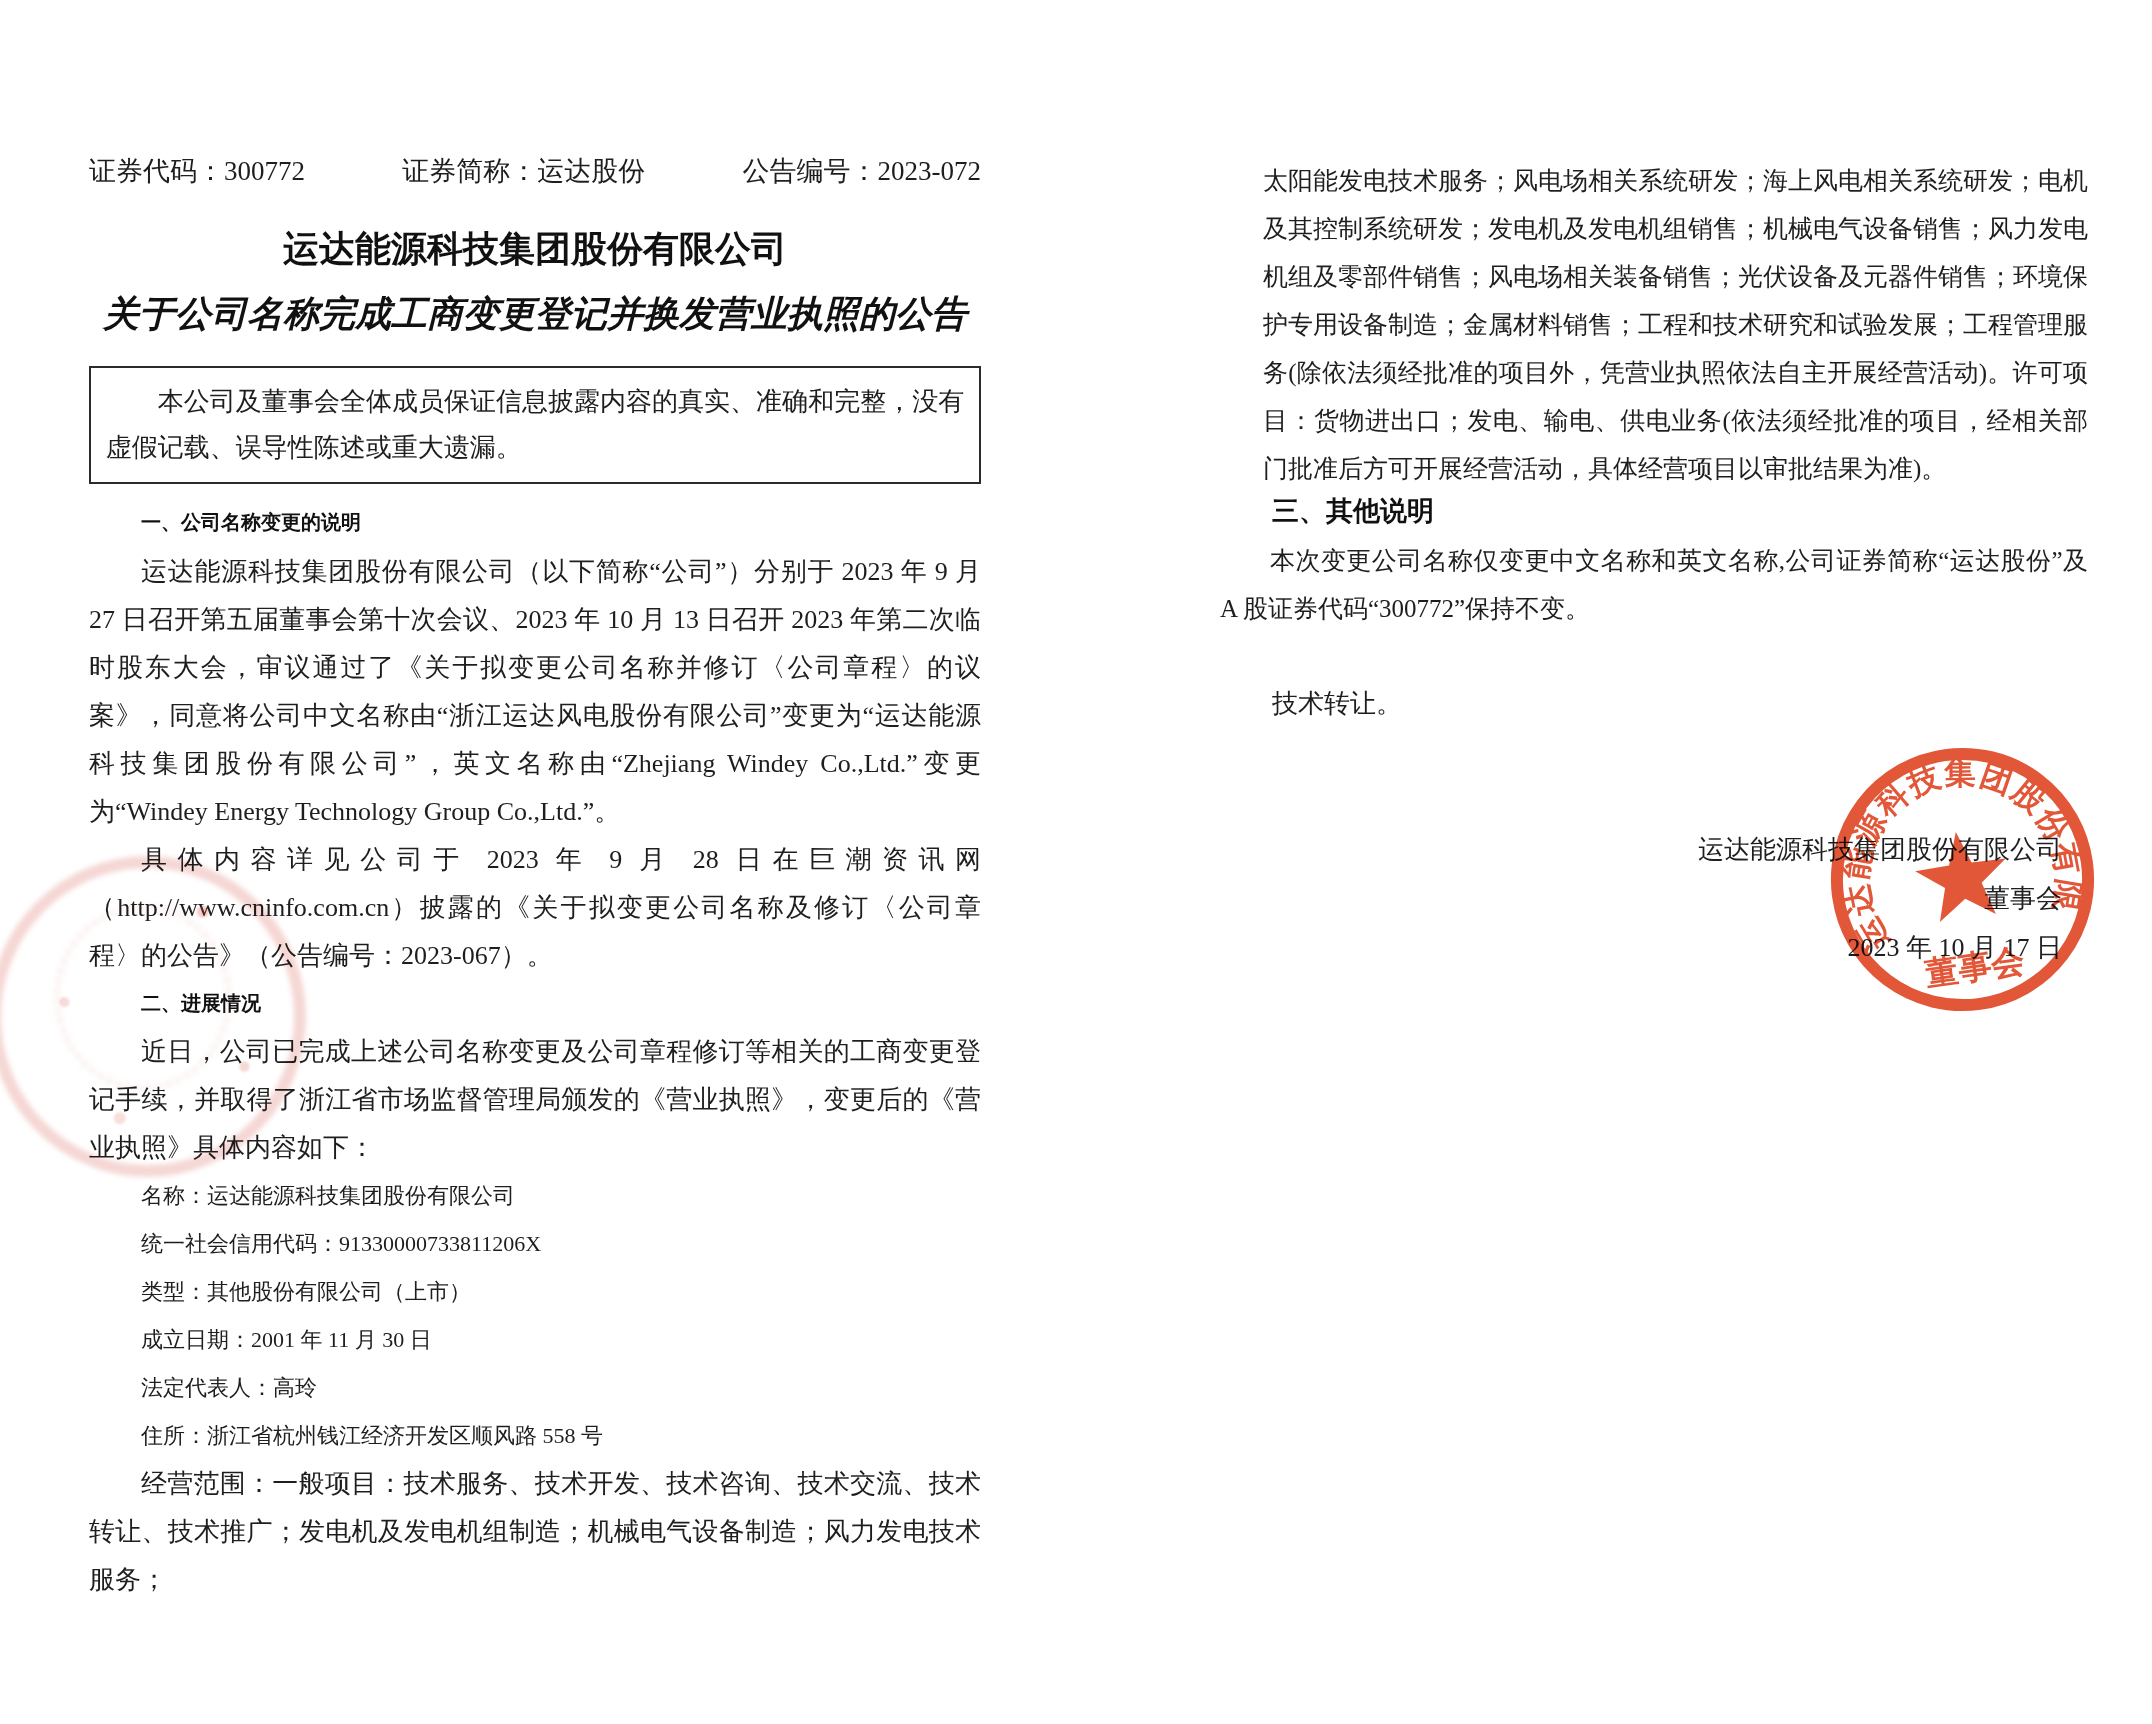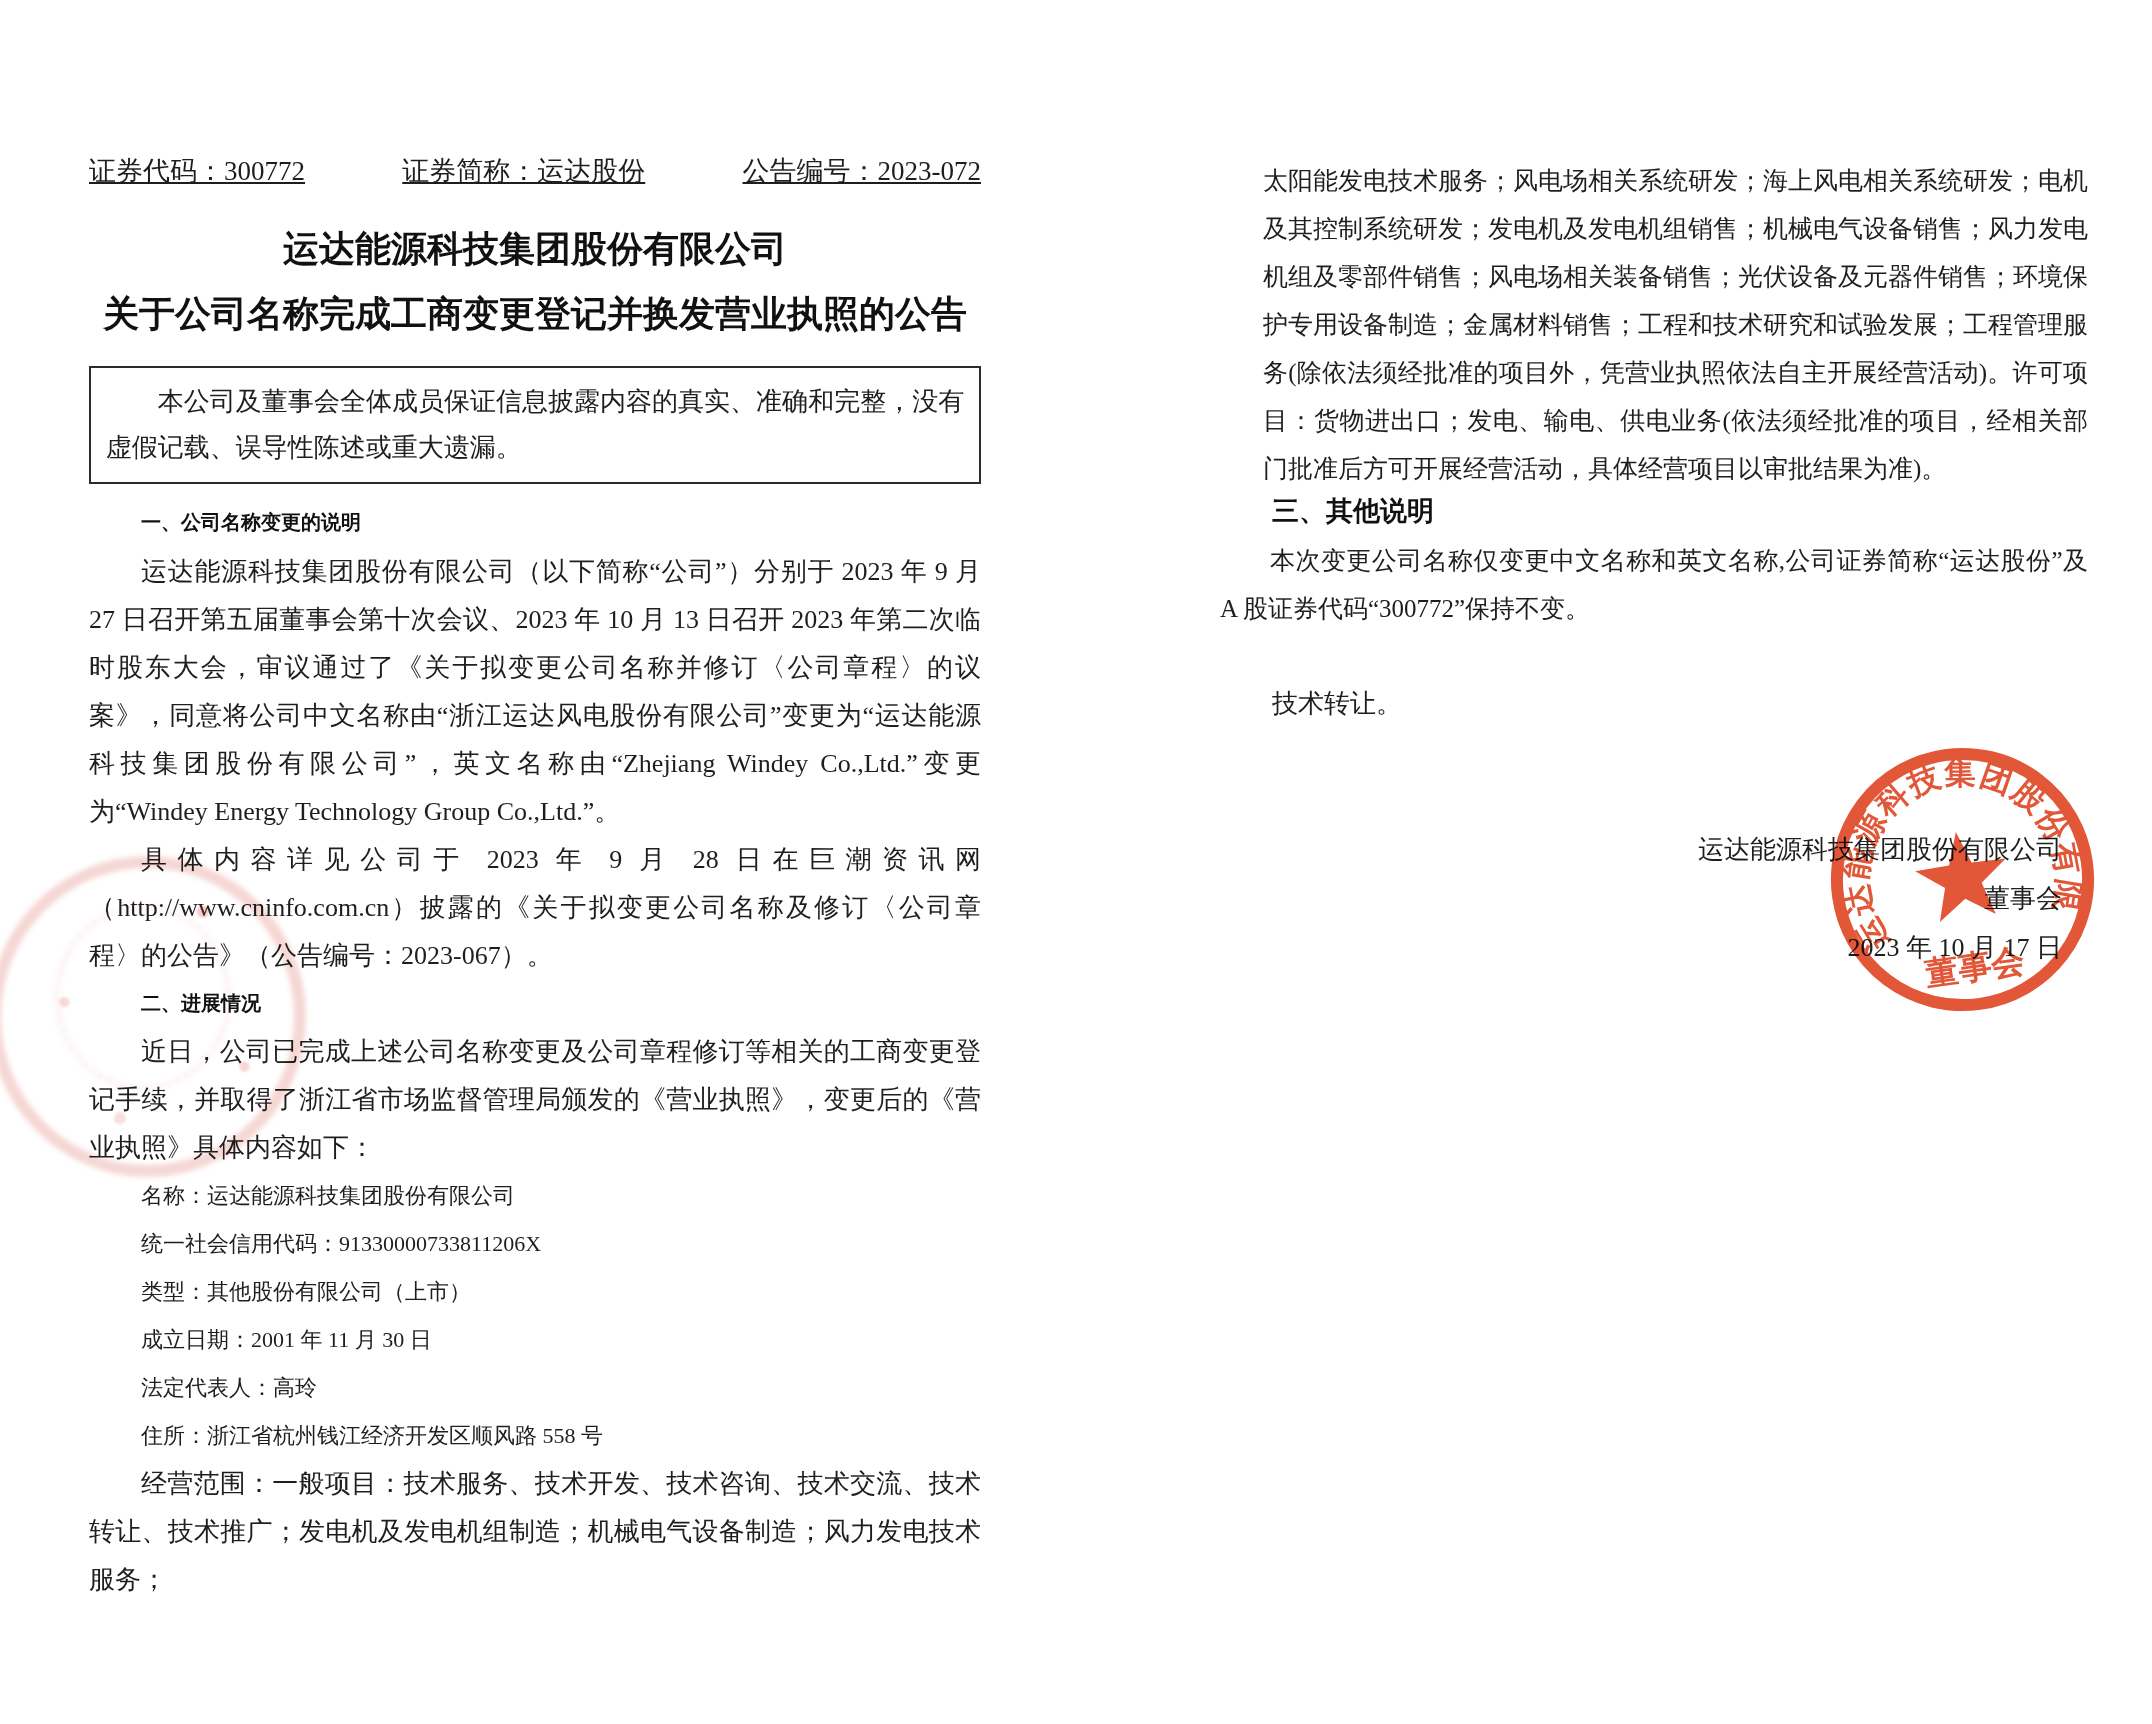--- a/index.html
+++ b/index.html
@@ -5,26 +5,26 @@
   html,body{margin:0;padding:0;}
   body{
     width:2152px;height:1725px;position:relative;background:#ffffff;
     font-family:"Liberation Serif","DejaVu Serif",serif;
     color:#1e1e1e;overflow:hidden;
   }
   .col{position:absolute;}
   .col-left{left:89px;top:155px;width:892px;}
   .col-right{left:1220px;top:157px;width:868px;}
 
-  .hdr{display:flex;justify-content:space-between;font-size:27px;line-height:33px;text-decoration:underline;}
+  .hdr{display:flex;justify-content:space-between;font-size:27px;line-height:33px;}
 
   .title{clear:both;text-align:center;font-family:"Liberation Sans","DejaVu Sans",sans-serif;
          font-weight:bold;font-size:36px;line-height:48px;color:#111;}
   .title1{margin-top:37px;}
-  .title2{margin-top:16.6px;}
+  .title2{margin-top:16.6px;font-style:italic;}
 
   .box{border:2.8px solid #2b2b2b;margin-top:28px;padding:11px 14.8px;
        font-size:26px;line-height:46px;text-align:justify;}
   .box p{margin:0;text-indent:2em;}
 
   .h{font-family:"Liberation Sans","DejaVu Sans",sans-serif;font-weight:bold;
      font-size:20px;line-height:37px;color:#111;padding-left:52px;margin:0;}
   .h1x{margin-top:20px;}
   .h2x{margin-top:5.5px;}
   .h3x{margin-top:0;font-size:27px;}

